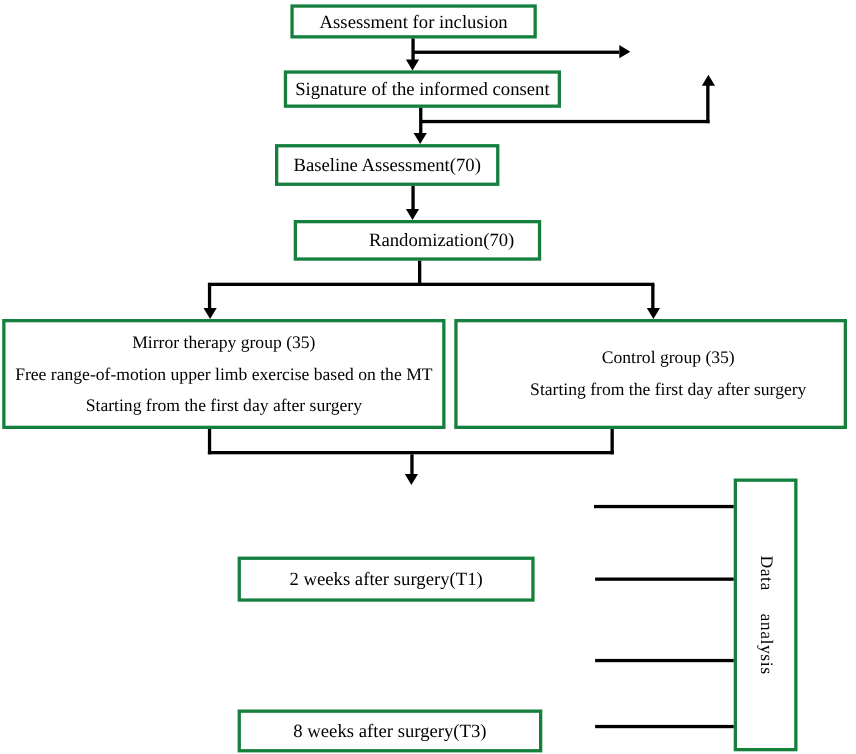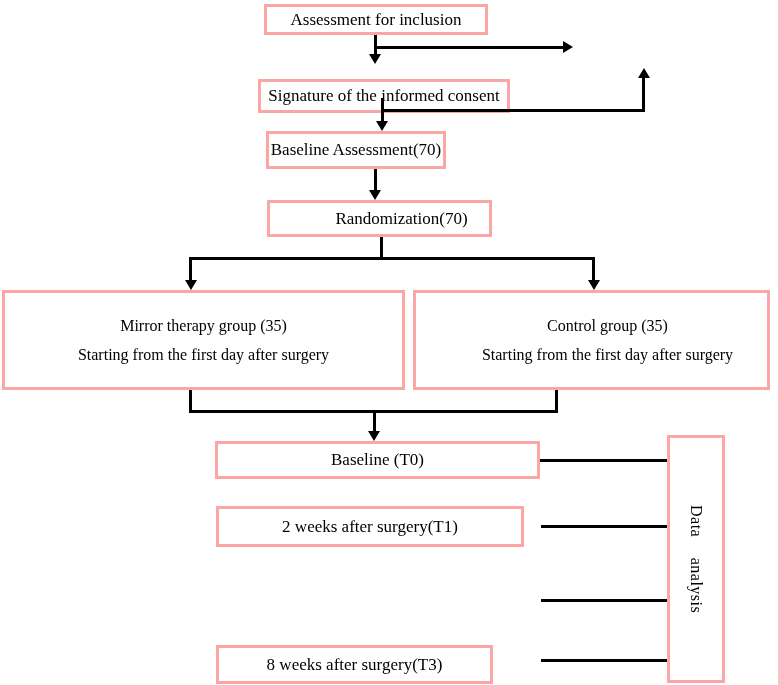--- a/index.html
+++ b/index.html
@@ -7,21 +7,21 @@
     position:relative;
     width:778px;height:685px;
     background:#ffffff;
     font-family:"Liberation Serif","DejaVu Serif",serif;
     color:#000;
     overflow:hidden;
   }
   .node{
     position:absolute;
     background:#ffffff;
-    border:3px solid #fca5a5;
+    border:3px solid #15803d;
     box-sizing:border-box;
     display:flex;
     align-items:center;
     justify-content:center;
     text-align:center;
     font-size:17px;
     line-height:1.15;
   }
   .multi{
     flex-direction:column;
@@ -44,39 +44,39 @@
   .arr.right{border-top:6px solid transparent;border-bottom:6px solid transparent;border-left:10px solid #000;}
 </style>
 </head>
 <body>
 
 <div id="canvas">
 
   <div class="node" style="left:264px;top:4px;width:224px;height:31px;">Assessment for inclusion</div>
 
 
-  <div class="node" style="left:258px;top:64px;width:252px;height:34px;margin-top:15px;">Signature of the informed consent</div>
+  <div class="node" style="left:258px;top:64px;width:252px;height:34px;">Signature of the informed consent</div>
 
-  <div class="node" style="left:266px;top:131px;width:180px;height:38px;">Baseline Assessment(70)</div>
+  <div class="node" style="left:250px;top:131px;width:204px;height:38px;">Baseline Assessment(70)</div>
 
   <div class="node" style="left:267px;top:200px;width:225px;height:37px;padding-left:44px;">Randomization(70)</div>
 
   <div class="node multi" style="left:2px;top:290px;width:403px;height:100px;">
     <div>Mirror therapy group (35)</div>
+    <div>Free range-of-motion upper limb exercise based on the MT</div>
     <div>Starting from the first day after surgery</div>
   </div>
 
   <div class="node multi" style="left:413px;top:290px;width:357px;height:100px;padding-left:32px;">
     <div>Control group (35)</div>
     <div>Starting from the first day after surgery</div>
   </div>
 
-  <div class="node" style="left:215px;top:441px;width:325px;height:38px;">Baseline (T0)</div>
 
-  <div class="node" style="left:216px;top:506px;width:308px;height:41px;">2 weeks after surgery(T1)</div>
+  <div class="node" style="left:216px;top:506px;width:270px;height:41px;">2 weeks after surgery(T1)</div>
 
 
   <div class="node" style="left:216px;top:645px;width:277px;height:39px;">8 weeks after surgery(T3)</div>
 
   <div class="node vert-box" style="left:667px;top:435px;width:58px;height:248px;">Data analysis</div>
 
   <div class="vline" style="left:374px;top:35px;height:21px;"></div>
   <div class="arr down" style="left:369px;top:54px;"></div>
 
   <div class="hline" style="left:376px;top:46px;width:187px;"></div>

